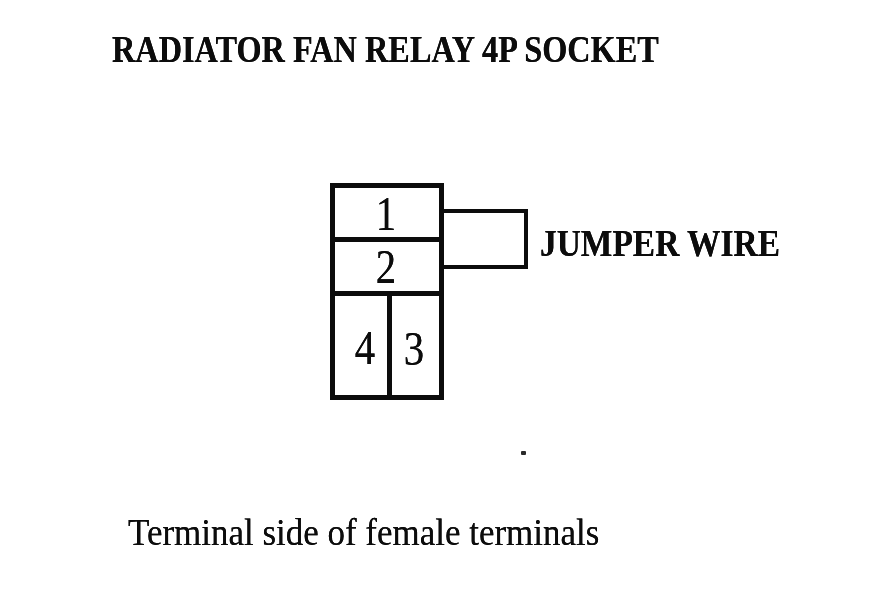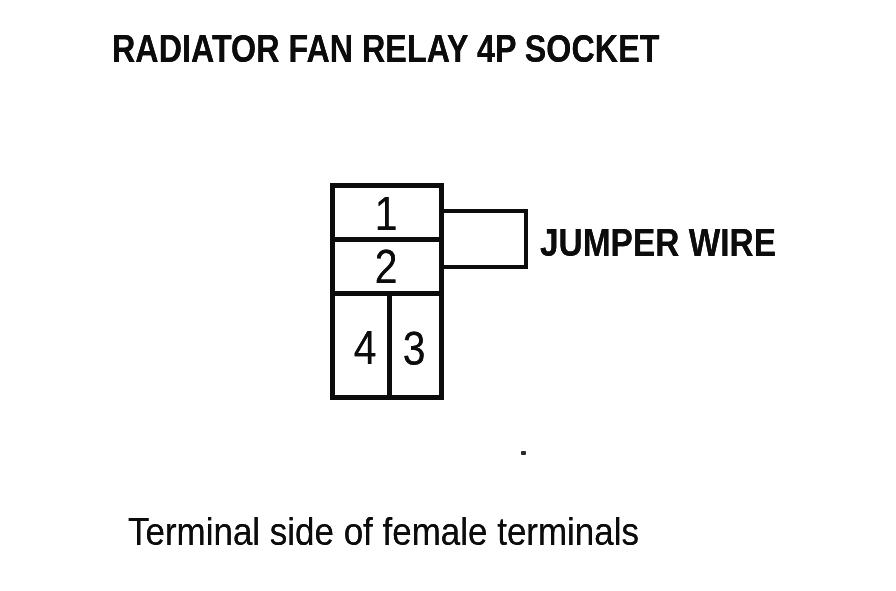--- a/index.html
+++ b/index.html
@@ -10,21 +10,21 @@
     margin: 0;
     padding: 0;
     background: var(--paper);
   }
   .page {
     position: relative;
     width: 896px;
     height: 591px;
     background: var(--paper);
     color: var(--ink);
-    font-family: Liberation Sans, sans-serif;
+    font-family: Liberation Serif, serif;
     overflow: hidden;
   }
   
   .page .txt {
     text-shadow: 0 0 0.5px currentColor;
     white-space: nowrap;
     line-height: 1;
     margin: 0;
   }
 

